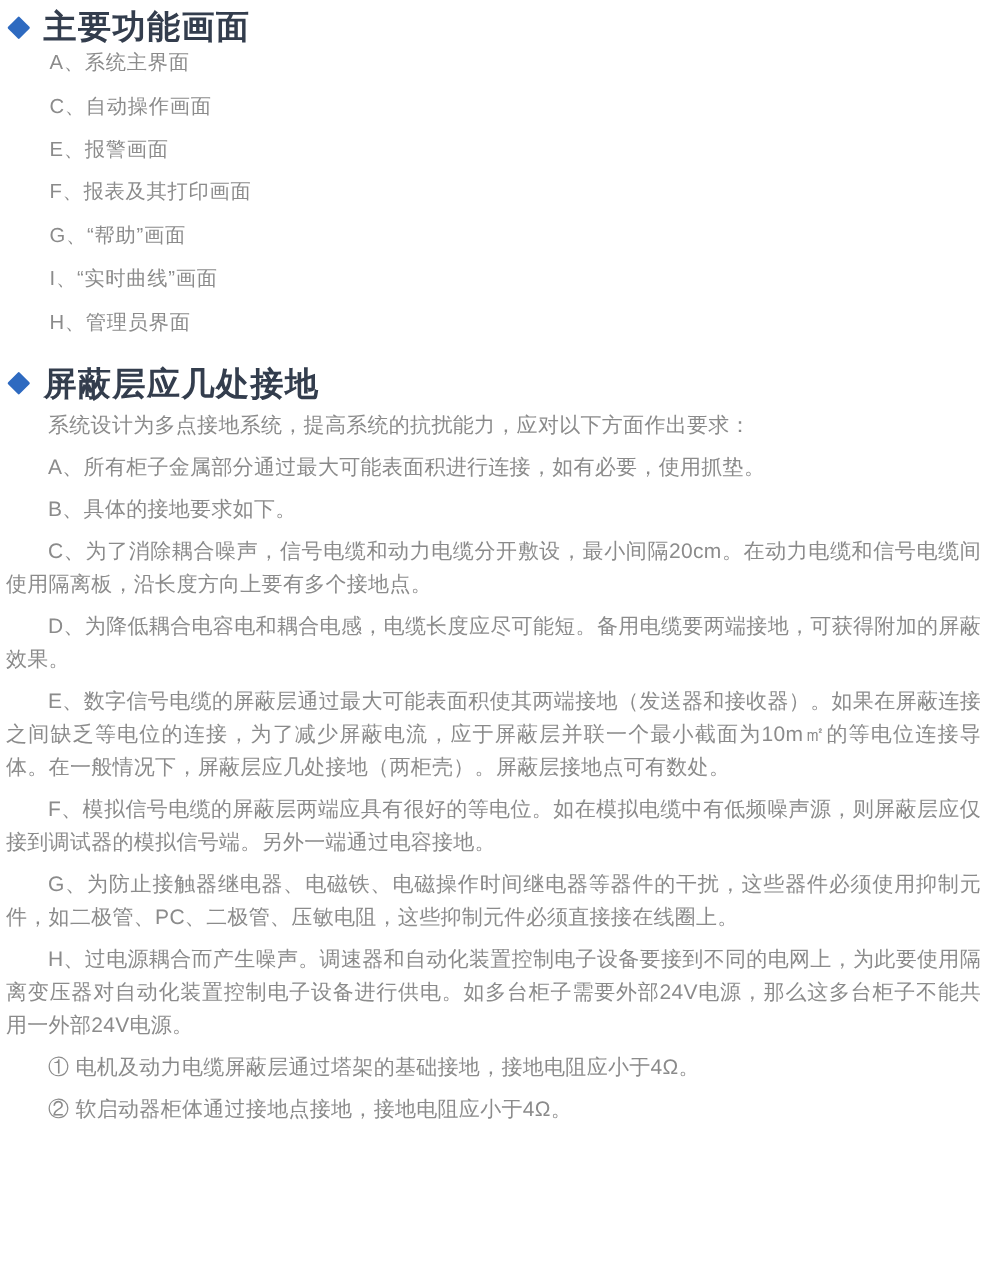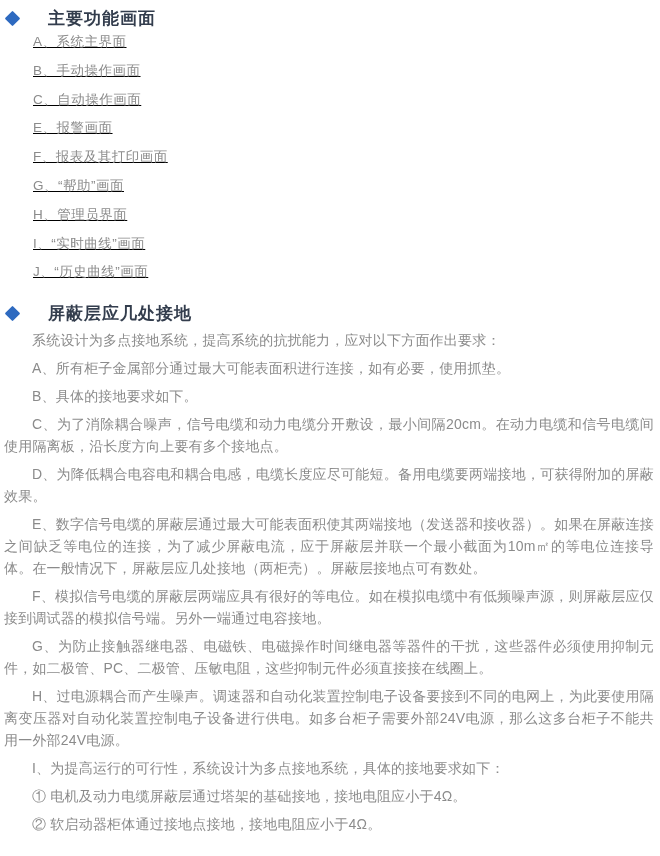--- a/index.html
+++ b/index.html
@@ -10,31 +10,30 @@
   }
   html,body{margin:0;padding:0;background:var(--bg);}
   .page{
     width:660px;height:856px;overflow:hidden;box-sizing:border-box;
     background:var(--bg);
     font-family:"Liberation Sans", sans-serif;
   }
   .section-heading{
     display:flex;align-items:center;
     margin:8px 0 0 5px;
-    font-size:17px;font-weight:bold;color:var(--heading);
+    font-size:22px;font-weight:bold;color:var(--heading);
     letter-spacing:1px;
     height:20px;
-    gap:19px;
   }
   .diamond{
     width:11px;height:11px;background:var(--accent);
     transform:rotate(45deg);border-radius:1px;
     margin:0 11px 0 2px;flex:0 0 auto;
   }
-  .fn-list{margin:0 0 16px 33px;padding:0;text-decoration:underline;}
+  .fn-list{margin:0 0 16px 33px;padding:0;}
   .fn-item{
     list-style:none;
     font-size:13.5px;color:var(--body);
     line-height:28.8px;height:28.8px;
     letter-spacing:0.5px;
     white-space:nowrap;
   }
   .para-wrap{margin-top:6px;padding:0 6px 0 4px;}
   .para{
     margin:6px 0 0 0;
@@ -49,44 +48,41 @@
 
 <div class="page">
 
   <div class="section-heading">
     <span class="diamond"></span>
     <span>主要功能画面</span>
   </div>
 
   <ul class="fn-list">
     <li class="fn-item">A、系统主界面</li>
-    <li class="fn-item">B、手动操作画面</li>
     <li class="fn-item">C、自动操作画面</li>
     <li class="fn-item">E、报警画面</li>
     <li class="fn-item">F、报表及其打印画面</li>
     <li class="fn-item">G、“帮助”画面</li>
+    <li class="fn-item">I、“实时曲线”画面</li>
     <li class="fn-item">H、管理员界面</li>
-    <li class="fn-item">I、“实时曲线”画面</li>
-    <li class="fn-item">J、“历史曲线”画面</li>
   </ul>
 
   <div class="section-heading" style="margin-top:6px;">
     <span class="diamond"></span>
     <span>屏蔽层应几处接地</span>
   </div>
 
   <div class="para-wrap">
     <p class="para">系统设计为多点接地系统，提高系统的抗扰能力，应对以下方面作出要求：</p>
     <p class="para">A、所有柜子金属部分通过最大可能表面积进行连接，如有必要，使用抓垫。</p>
     <p class="para">B、具体的接地要求如下。</p>
     <p class="para">C、为了消除耦合噪声，信号电缆和动力电缆分开敷设，最小间隔20cm。在动力电缆和信号电缆间使用隔离板，沿长度方向上要有多个接地点。</p>
     <p class="para">D、为降低耦合电容电和耦合电感，电缆长度应尽可能短。备用电缆要两端接地，可获得附加的屏蔽效果。</p>
     <p class="para">E、数字信号电缆的屏蔽层通过最大可能表面积使其两端接地（发送器和接收器）。如果在屏蔽连接之间缺乏等电位的连接，为了减少屏蔽电流，应于屏蔽层并联一个最小截面为10m㎡的等电位连接导体。在一般情况下，屏蔽层应几处接地（两柜壳）。屏蔽层接地点可有数处。</p>
     <p class="para">F、模拟信号电缆的屏蔽层两端应具有很好的等电位。如在模拟电缆中有低频噪声源，则屏蔽层应仅接到调试器的模拟信号端。另外一端通过电容接地。</p>
     <p class="para">G、为防止接触器继电器、电磁铁、电磁操作时间继电器等器件的干扰，这些器件必须使用抑制元件，如二极管、PC、二极管、压敏电阻，这些抑制元件必须直接接在线圈上。</p>
     <p class="para">H、过电源耦合而产生噪声。调速器和自动化装置控制电子设备要接到不同的电网上，为此要使用隔离变压器对自动化装置控制电子设备进行供电。如多台柜子需要外部24V电源，那么这多台柜子不能共用一外部24V电源。</p>
-    <p class="para">I、为提高运行的可行性，系统设计为多点接地系统，具体的接地要求如下：</p>
     <p class="para">① 电机及动力电缆屏蔽层通过塔架的基础接地，接地电阻应小于4Ω。</p>
     <p class="para">② 软启动器柜体通过接地点接地，接地电阻应小于4Ω。</p>
 
   </div>
 
 </div>
 
 </body></html>

